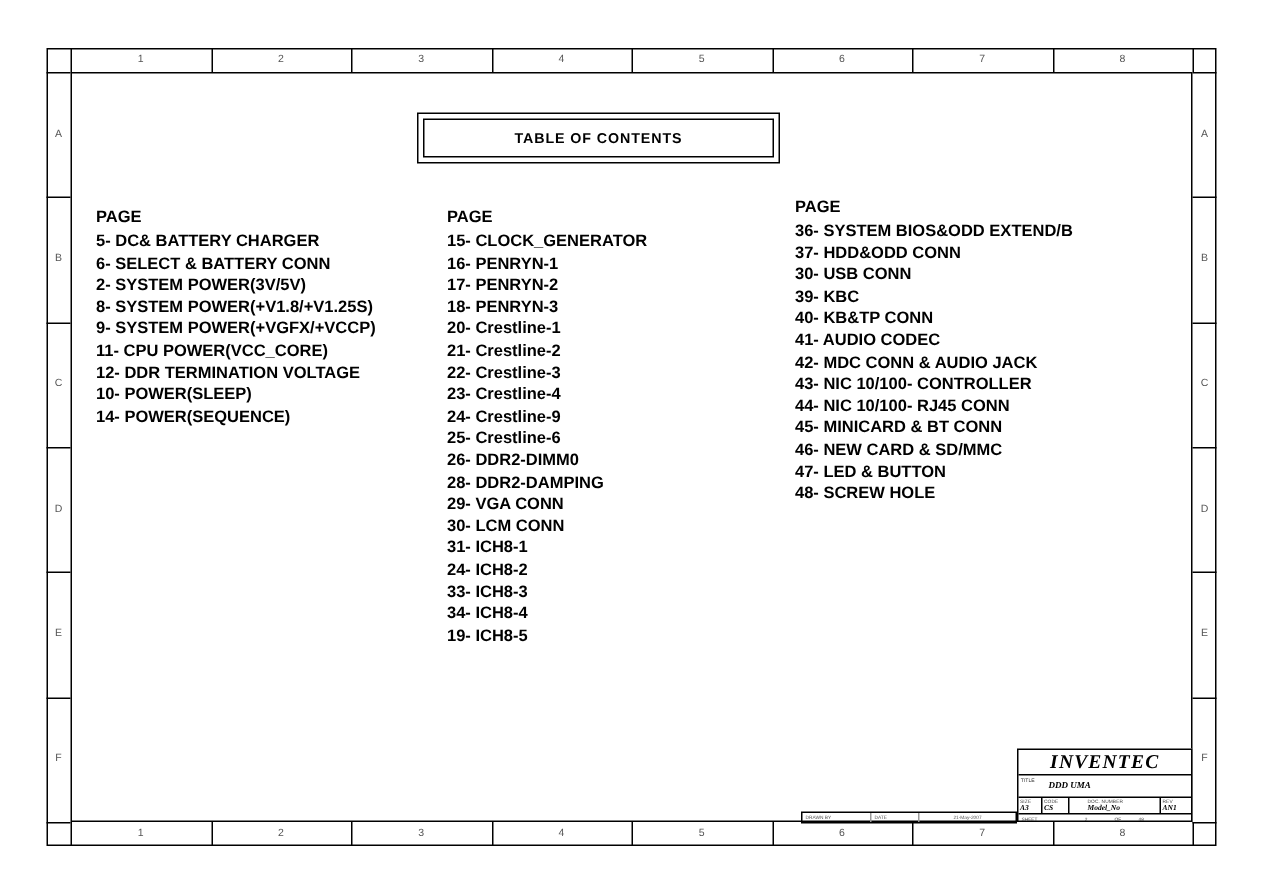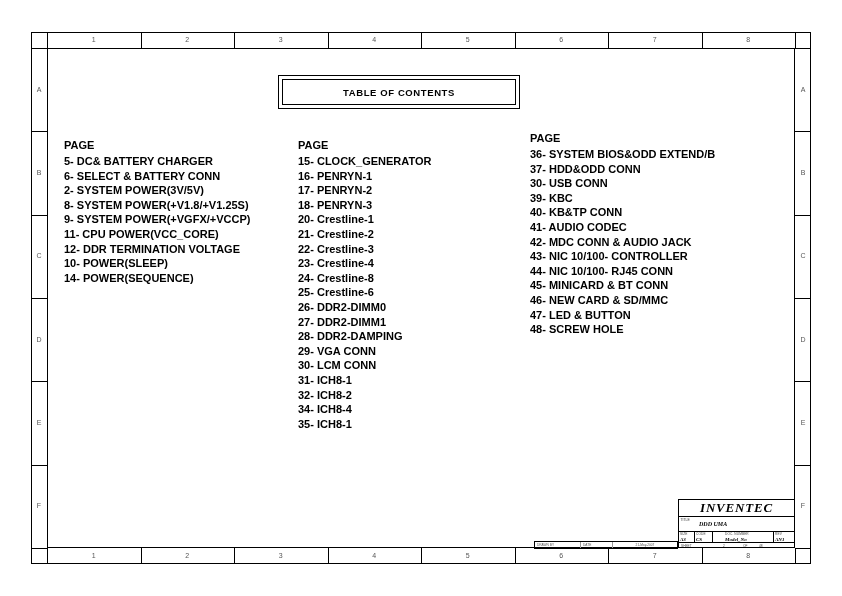--- a/index.html
+++ b/index.html
@@ -330,31 +330,31 @@
     <div class="col-heading">PAGE</div>
     <ul id="list-2">
         <li>15- CLOCK_GENERATOR</li>
         <li>16- PENRYN-1</li>
         <li>17- PENRYN-2</li>
         <li>18- PENRYN-3</li>
         <li>20- Crestline-1</li>
         <li>21- Crestline-2</li>
         <li>22- Crestline-3</li>
         <li>23- Crestline-4</li>
-        <li>24- Crestline-8</li>
+        <li>24- Crestline-9</li>
         <li>25- Crestline-6</li>
         <li>26- DDR2-DIMM0</li>
-        <li>27- DDR2-DIMM1</li>
         <li>28- DDR2-DAMPING</li>
         <li>29- VGA CONN</li>
         <li>30- LCM CONN</li>
         <li>31- ICH8-1</li>
-        <li>32- ICH8-2</li>
+        <li>24- ICH8-2</li>
+        <li>33- ICH8-3</li>
         <li>34- ICH8-4</li>
-        <li>35- ICH8-1</li>
+        <li>19- ICH8-5</li>
       </ul>
   </div>
 
   <div class="col" id="col-3">
     <div class="col-heading">PAGE</div>
     <ul id="list-3">
         <li>36- SYSTEM BIOS&amp;ODD EXTEND/B</li>
         <li>37- HDD&amp;ODD CONN</li>
         <li>30- USB CONN</li>
         <li>39- KBC</li>

